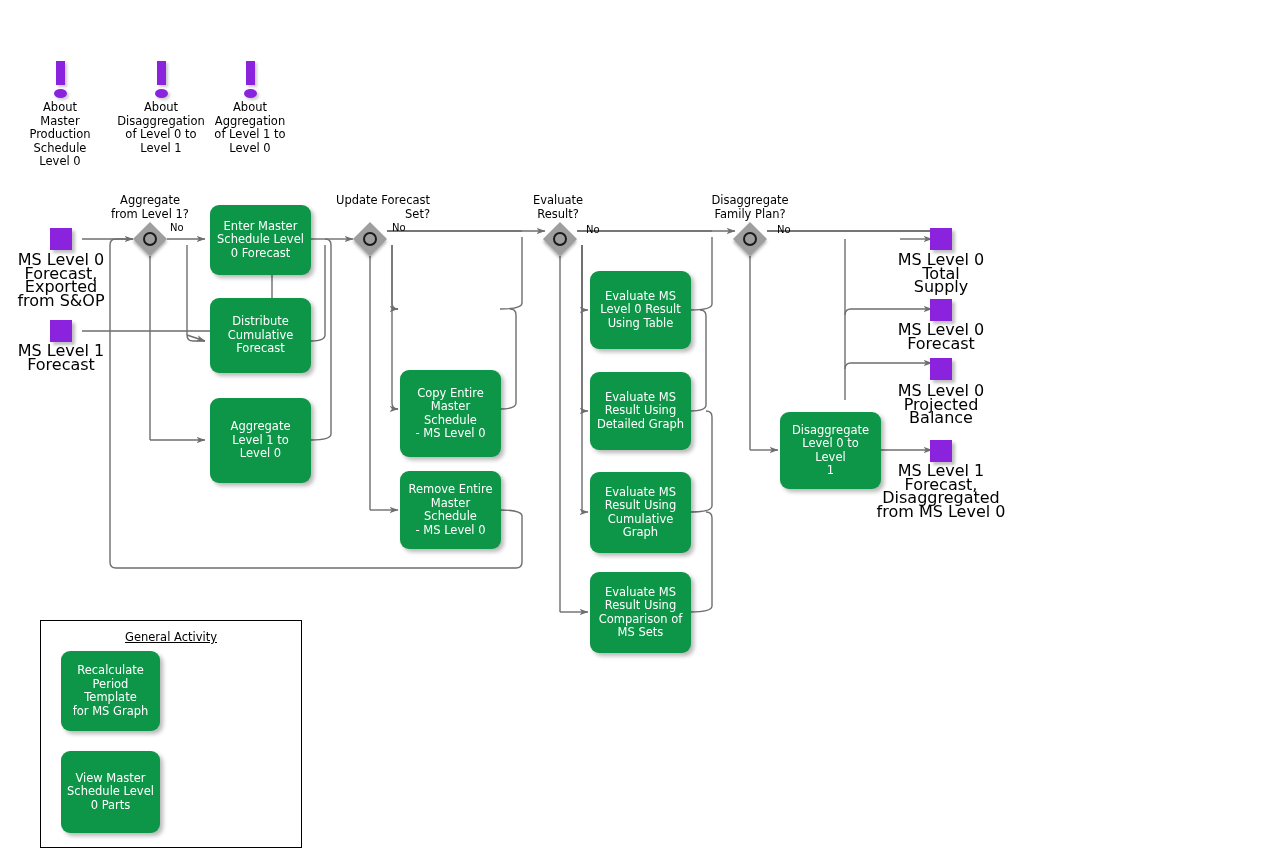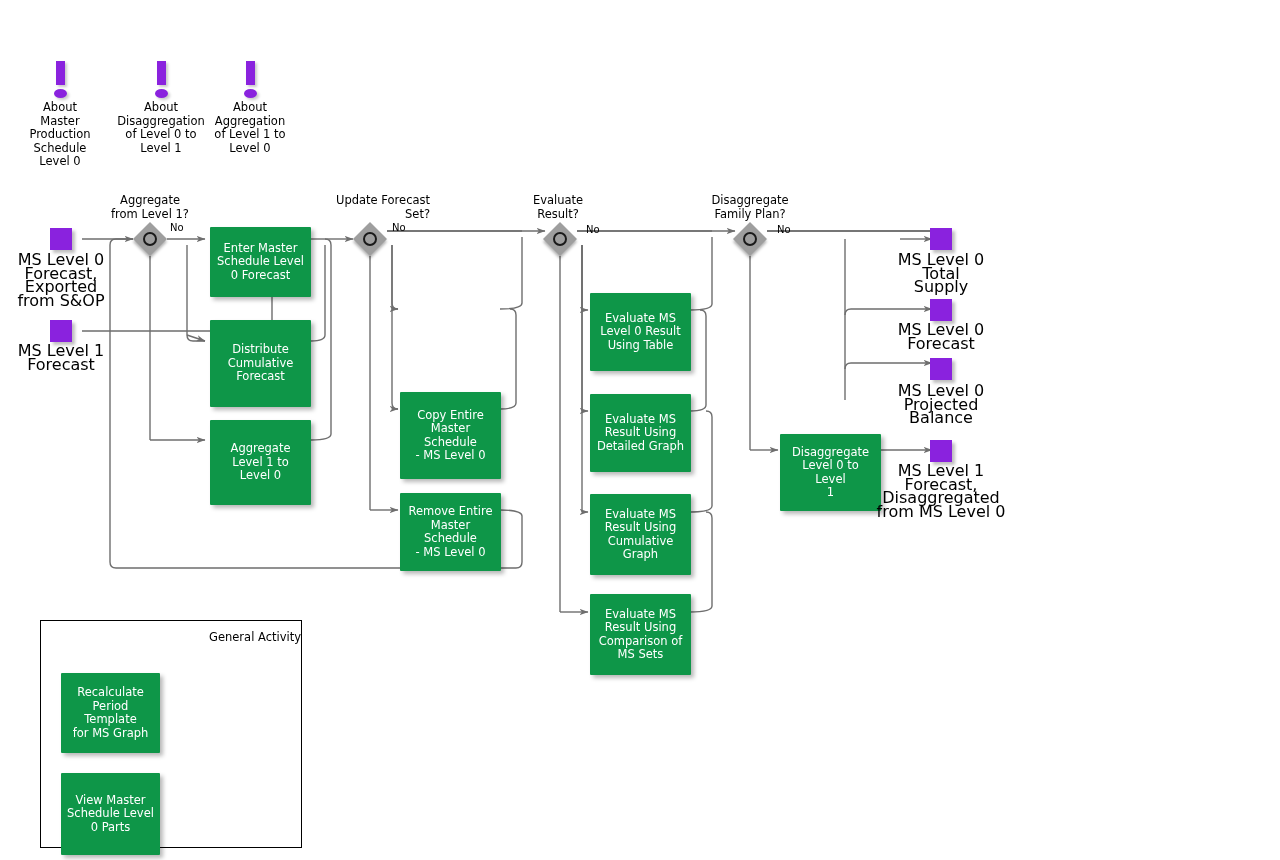--- a/index.html
+++ b/index.html
@@ -45,29 +45,28 @@
   #wires {
     position: absolute;
     left: 0; top: 0;
     width: 1280px; height: 860px;
     pointer-events: none;
   }
   
   .act {
     position: absolute;
     background: #0E9648;
-    border-radius: 1px;
+    border-radius: 9px;
     box-shadow: 3px 3px 4px rgba(0,0,0,0.28);
     display: flex;
     align-items: center;
     justify-content: center;
     text-align: center;
     box-sizing: border-box;
     padding: 2px 6px;
-    margin-top: 22px;
   }
   .act .act-label {
     color: #ffffff;
     font-size: 11.5px;
     line-height: 13.5px;
     font-family: "DejaVu Sans", sans-serif;
     display: block;
   }
   
   .datanode {
@@ -168,24 +167,25 @@
     height: 228px;
     border: 1.5px solid #000000;
     background: #ffffff;
     box-sizing: border-box;
   }
   .genframe .gen-title {
     position: absolute;
     top: 9px;
     left: 0;
     width: 100%;
-    text-align: right;
+    text-align: center;
     font-size: 11.5px;
     color: #000000;
     font-family: "DejaVu Sans", sans-serif;
+    text-decoration: underline;
   }
 </style>
 </head>
 <body>
 
 <div id="canvas">
 
 
   <svg id="wires" viewBox="0 0 1280 860" width="1280" height="860" xmlns="http://www.w3.org/2000/svg">
     <defs>
@@ -324,21 +324,21 @@
   <div class="decision" style="left:733px; top:222px;">
     <div class="dia"></div>
     <div class="ring"></div>
   </div>
   <div class="branch-no" style="left:777px; top:224px;">No</div>
 
   <div class="act" style="left:210px; top:205px; width:101px; height:70px;">
     <span class="act-label">Enter Master<br>Schedule Level<br>0 Forecast</span>
   </div>
 
-  <div class="act" style="left:210px; top:298px; width:101px; height:87px;">
+  <div class="act" style="left:210px; top:298px; width:101px; height:75px;">
     <span class="act-label">Distribute<br>Cumulative<br>Forecast</span>
   </div>
 
   <div class="act" style="left:210px; top:398px; width:101px; height:85px;">
     <span class="act-label">Aggregate<br>Level 1 to<br>Level 0</span>
   </div>
 
 
   <div class="act" style="left:400px; top:370px; width:101px; height:87px;">
     <span class="act-label">Copy Entire<br>Master Schedule<br>- MS Level 0</span>

